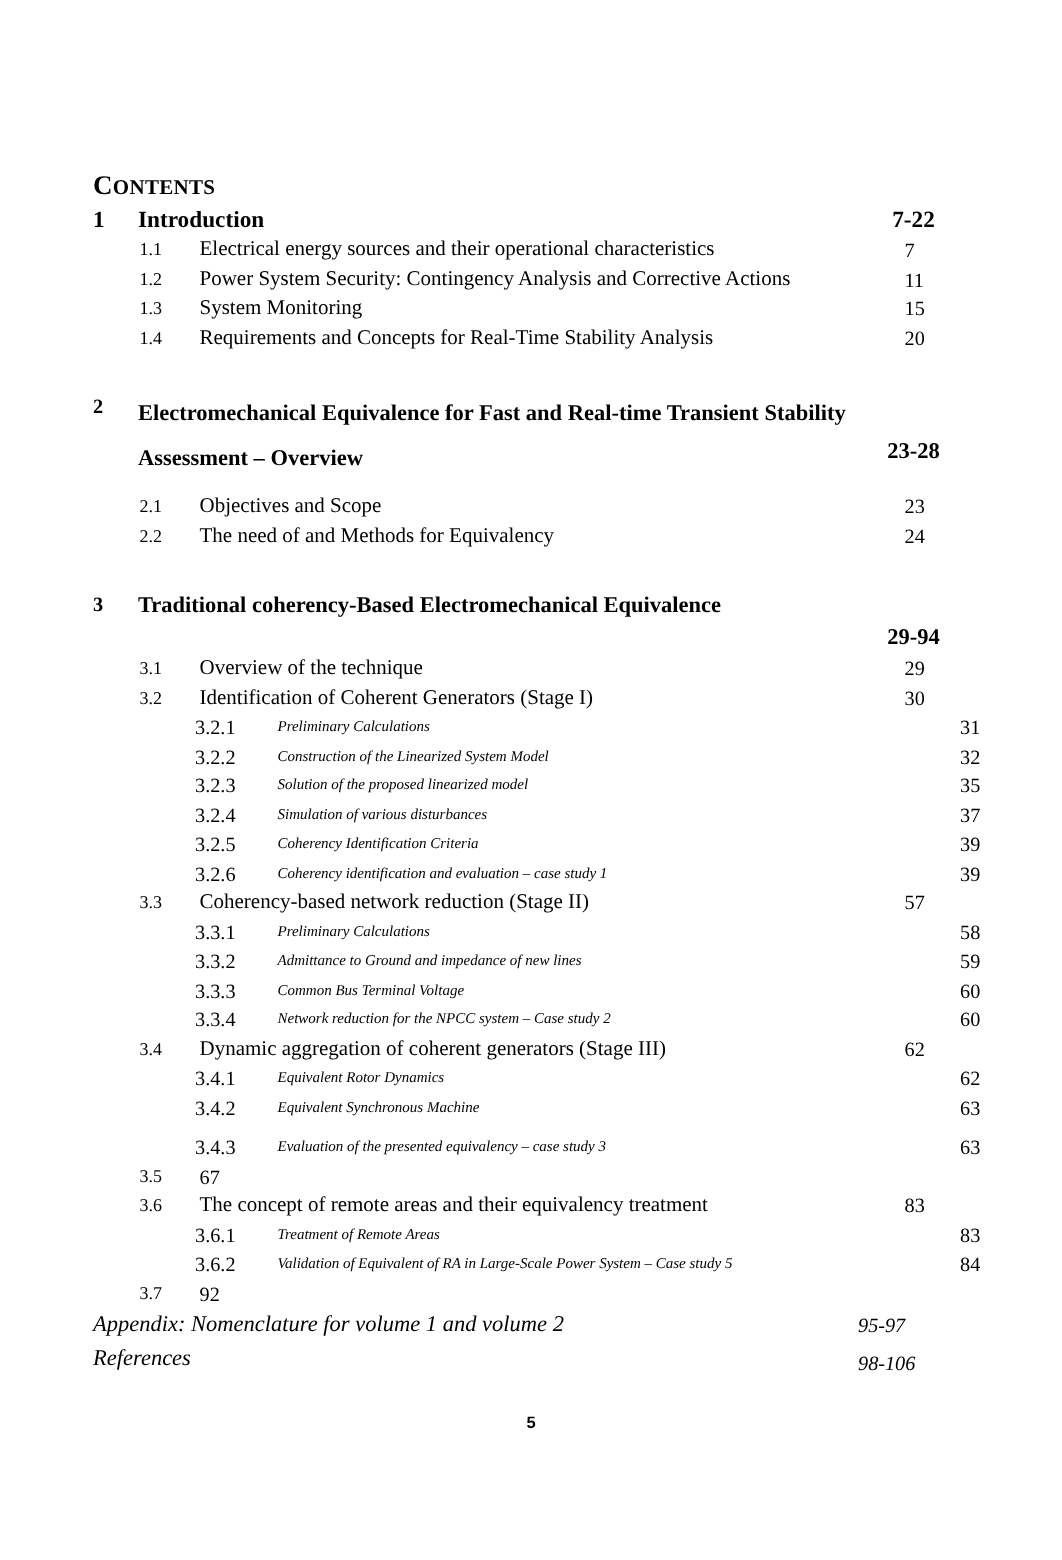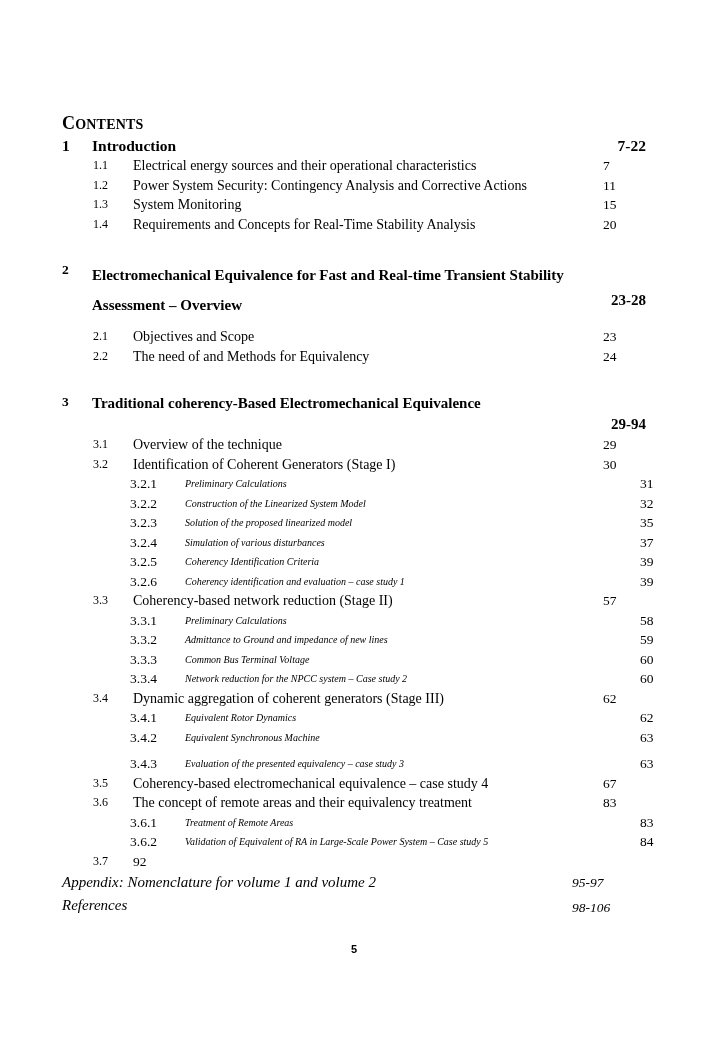--- a/index.html
+++ b/index.html
@@ -71,21 +71,21 @@
     line-height: 21px;
     flex: 1 1 auto;
     padding-right: 8px;
   }
   .chap-page {
     font-weight: bold;
     font-size: 15.5px;
     line-height: 21px;
     width: 74px;
     flex: 0 0 74px;
-    text-align: right;
+    text-align: center;
   }
 
   
   .chap-big .chap-num {
     font-size: 13.5px;
     line-height: 20px;
   }
   .chap-big .chap-title {
     font-size: 15px;
     line-height: 30px;
@@ -358,21 +358,20 @@
     <div class="gap-sm"></div>
 
     <div class="row lvl3-row">
       <div class="lvl3-num">3.4.3</div>
       <div class="lvl3-text">Evaluation of the presented equivalency – case study 3</div>
       <div class="lvl3-page">63</div>
     </div>
 
     <div class="row lvl2-row">
       <div class="lvl2-num">3.5</div>
-      <div class="lvl2-text">Coherency-based electromechanical equivalence – case study 4</div>
       <div class="lvl2-page">67</div>
     </div>
 
     <div class="row lvl2-row">
       <div class="lvl2-num">3.6</div>
       <div class="lvl2-text">The concept of remote areas and their equivalency treatment</div>
       <div class="lvl2-page">83</div>
     </div>
 
     <div class="row lvl3-row">

